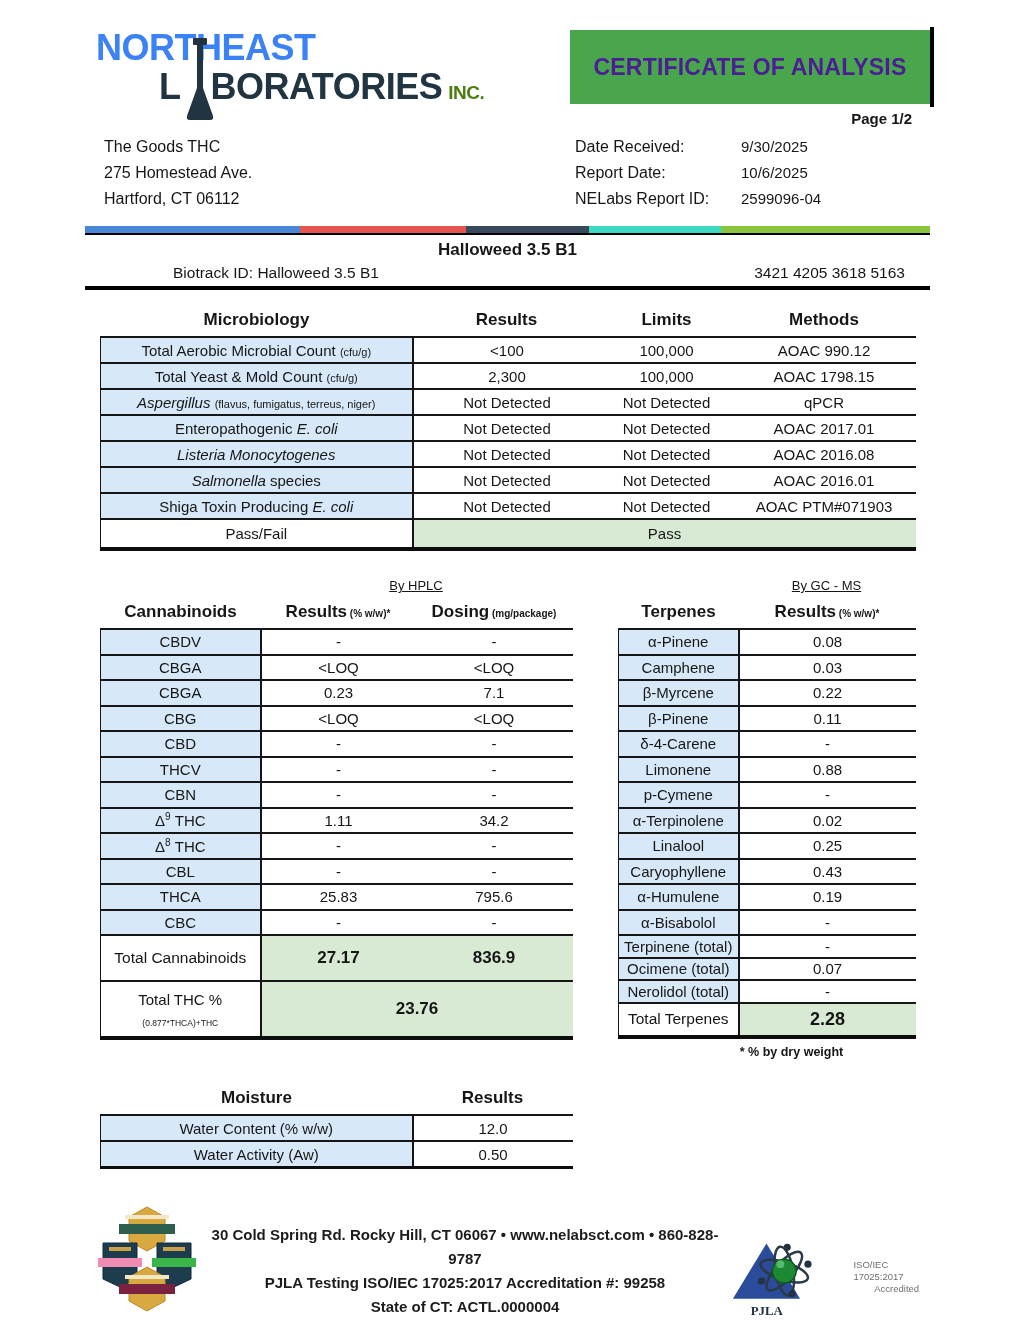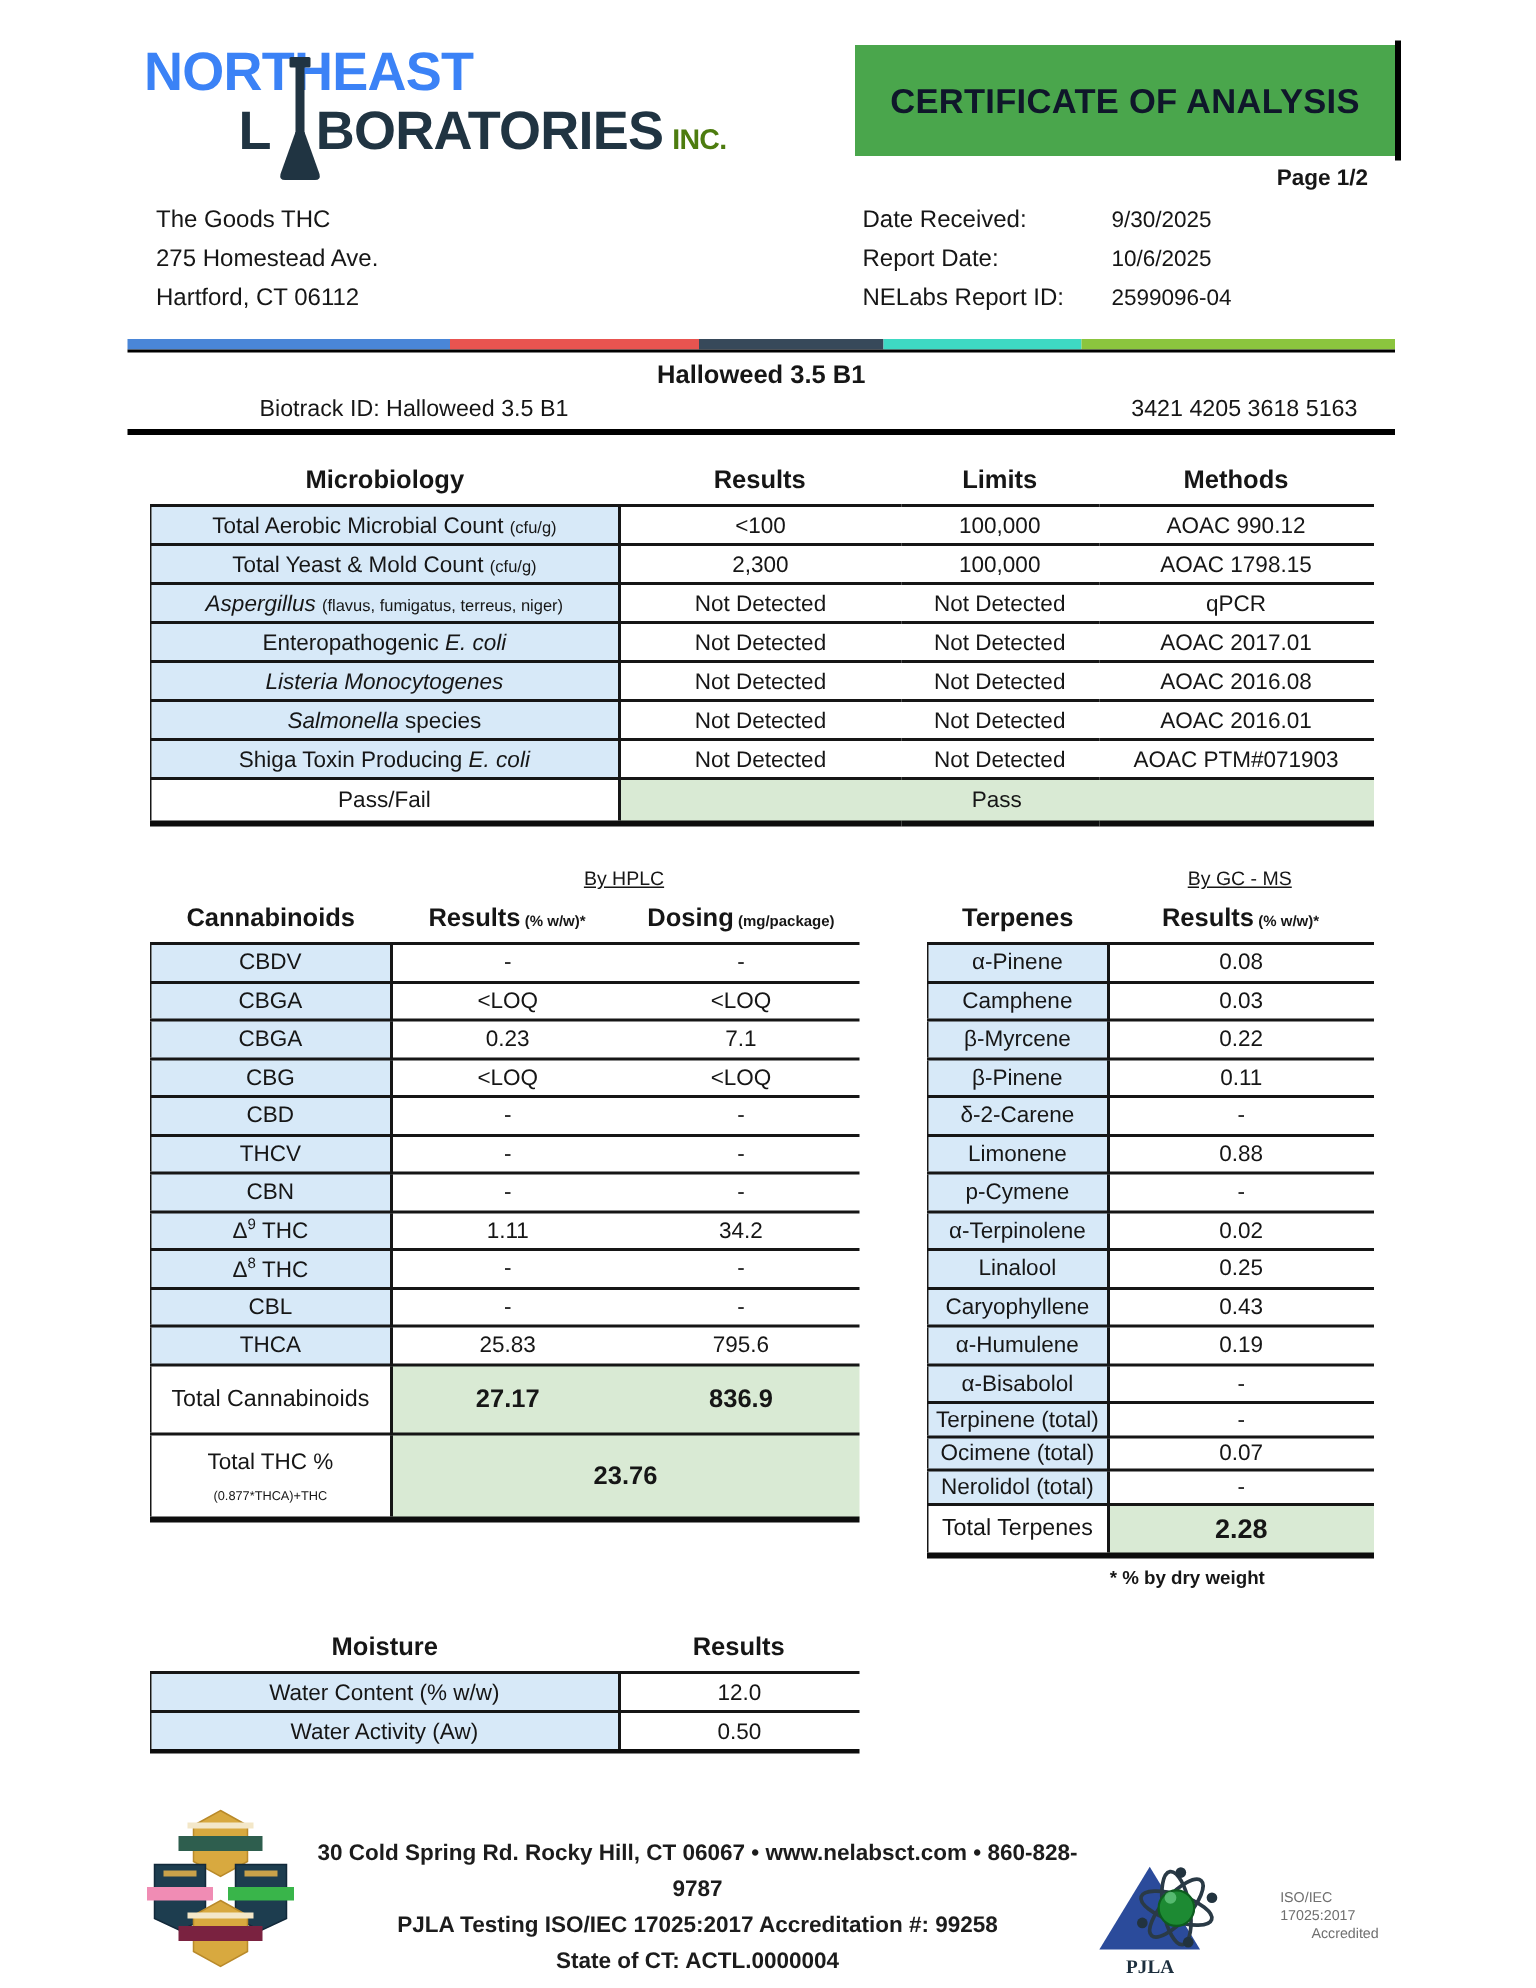--- a/index.html
+++ b/index.html
@@ -9,21 +9,21 @@
   
   .logo{position:absolute;left:96px;top:30px;width:400px;line-height:1;}
   .logo-l1{font-size:36px;font-weight:700;letter-spacing:-.5px;color:#3b82f6;}
   .logo-l2{font-size:36px;font-weight:700;letter-spacing:-.5px;color:#203442;margin-left:63px;margin-top:3px;display:flex;align-items:baseline;}
   .flask-gap{display:inline-block;width:30px;}
   .logo-inc{font-size:19px;font-weight:700;color:#4d7c0f;margin-left:6px;}
   .flask{position:absolute;left:88px;top:6px;}
 
   .banner{position:absolute;left:570px;top:30px;width:360px;height:74px;background:#4aa64c;
           display:flex;align-items:center;justify-content:center;}
-  .banner span{color:#0f172a;font-weight:700;font-size:23px;letter-spacing:.2px;}
+  .banner span{color:#4c1d95;font-weight:700;font-size:23px;letter-spacing:.2px;}
   .banner-bar{position:absolute;left:930px;top:27px;width:4px;height:80px;background:#000;}
   .page-num{position:absolute;top:110px;left:570px;width:342px;text-align:right;font-weight:700;font-size:15px;}
 
   .client{position:absolute;left:104px;top:134px;font-size:16px;line-height:26px;}
   .meta{position:absolute;left:575px;top:134px;font-size:16px;line-height:26px;}
   .meta-row{display:flex;}
   .meta-label{width:166px;}
   .meta-value{font-size:15px;}
 
   
@@ -278,20 +278,25 @@
             <tr>
               <td class="c1 blu"><span>CBL</span></td>
               <td><span>-</span></td>
               <td><span>-</span></td>
             </tr>
             <tr>
               <td class="c1 blu"><span>THCA</span></td>
               <td><span>25.83</span></td>
               <td><span>795.6</span></td>
             </tr>
+            <tr>
+              <td class="c1 blu"><span>CBC</span></td>
+              <td><span>-</span></td>
+              <td><span>-</span></td>
+            </tr>
           </tbody>
         <tbody>
           <tr class="total-row">
             <td class="c1">Total Cannabinoids</td>
             <td class="cell-green">27.17</td>
             <td class="cell-green">836.9</td>
           </tr>
           <tr class="thc-row">
             <td class="c1"><span>Total THC % </span><span class="tiny-sub">(0.877*THCA)+THC</span></td>
             <td colspan="2" class="cell-green" style="font-weight:700;font-size:17px">23.76</td>
@@ -324,21 +329,21 @@
             </tr>
             <tr>
               <td class="c1 blu"><span>β-Myrcene</span></td>
               <td><span>0.22</span></td>
             </tr>
             <tr>
               <td class="c1 blu"><span>β-Pinene</span></td>
               <td><span>0.11</span></td>
             </tr>
             <tr>
-              <td class="c1 blu"><span>δ-2-Carene</span></td>
+              <td class="c1 blu"><span>δ-4-Carene</span></td>
               <td><span>-</span></td>
             </tr>
             <tr>
               <td class="c1 blu"><span>Limonene</span></td>
               <td><span>0.88</span></td>
             </tr>
             <tr>
               <td class="c1 blu"><span>p-Cymene</span></td>
               <td><span>-</span></td>
             </tr>

